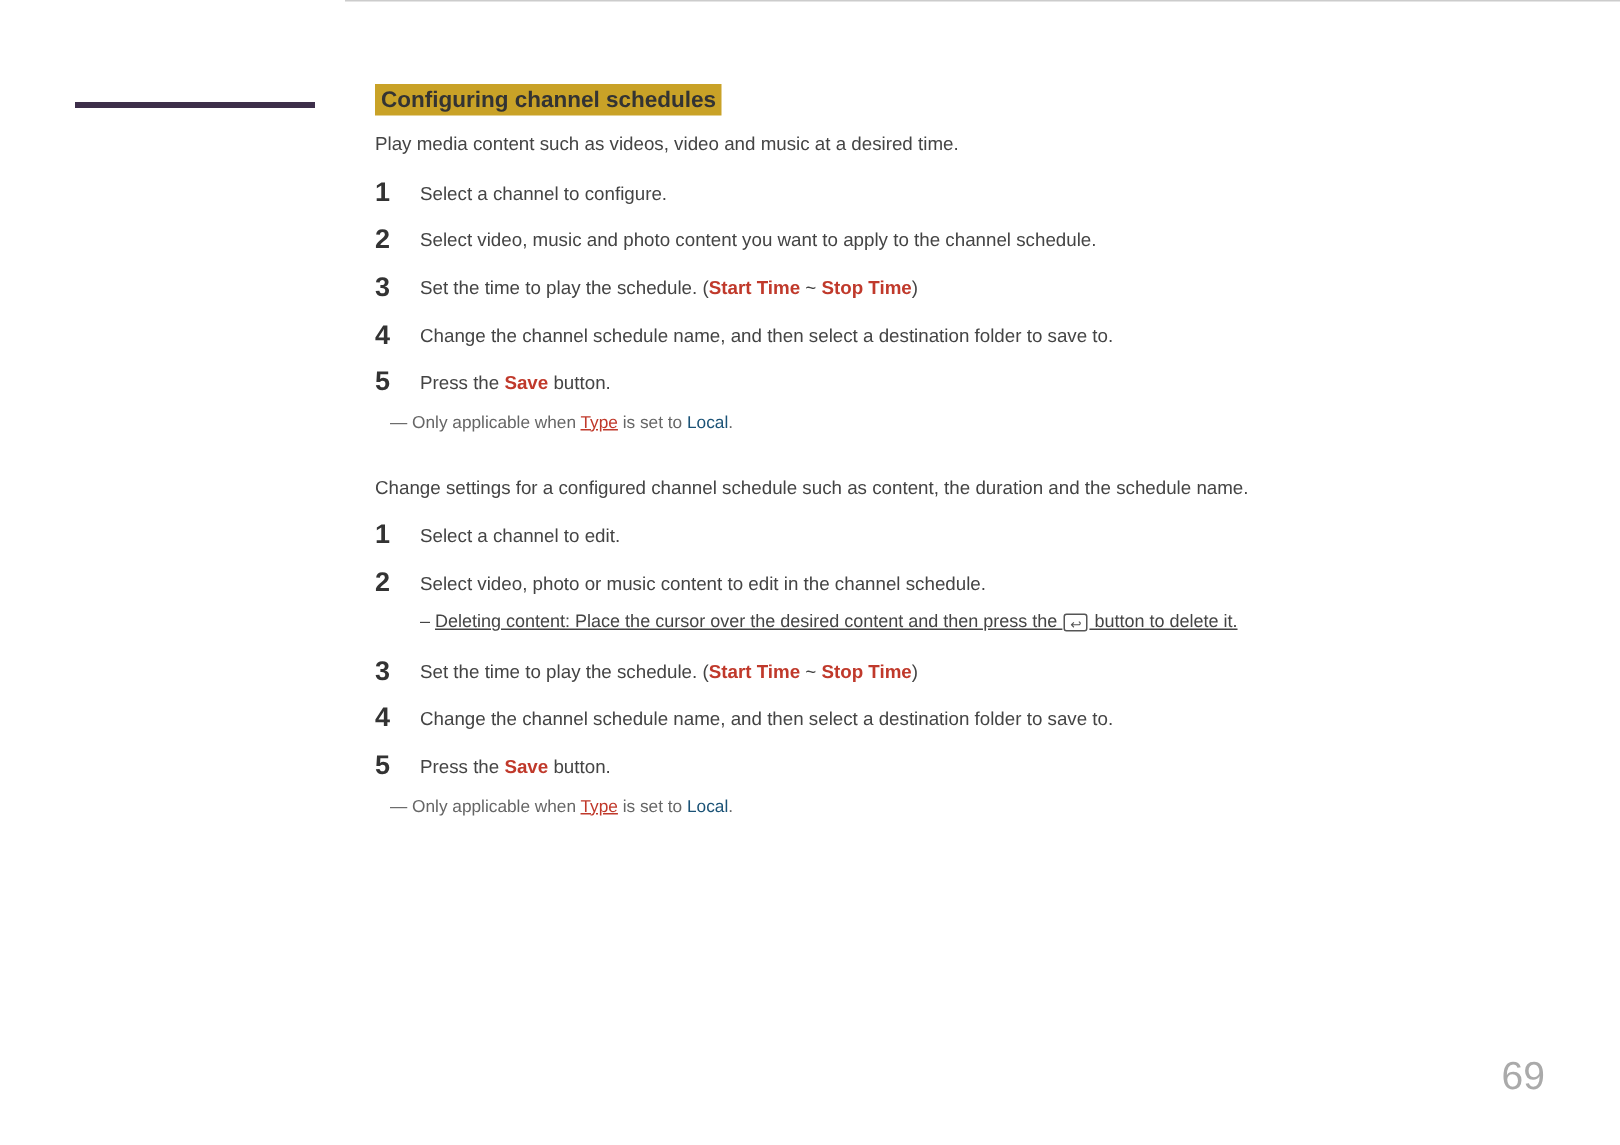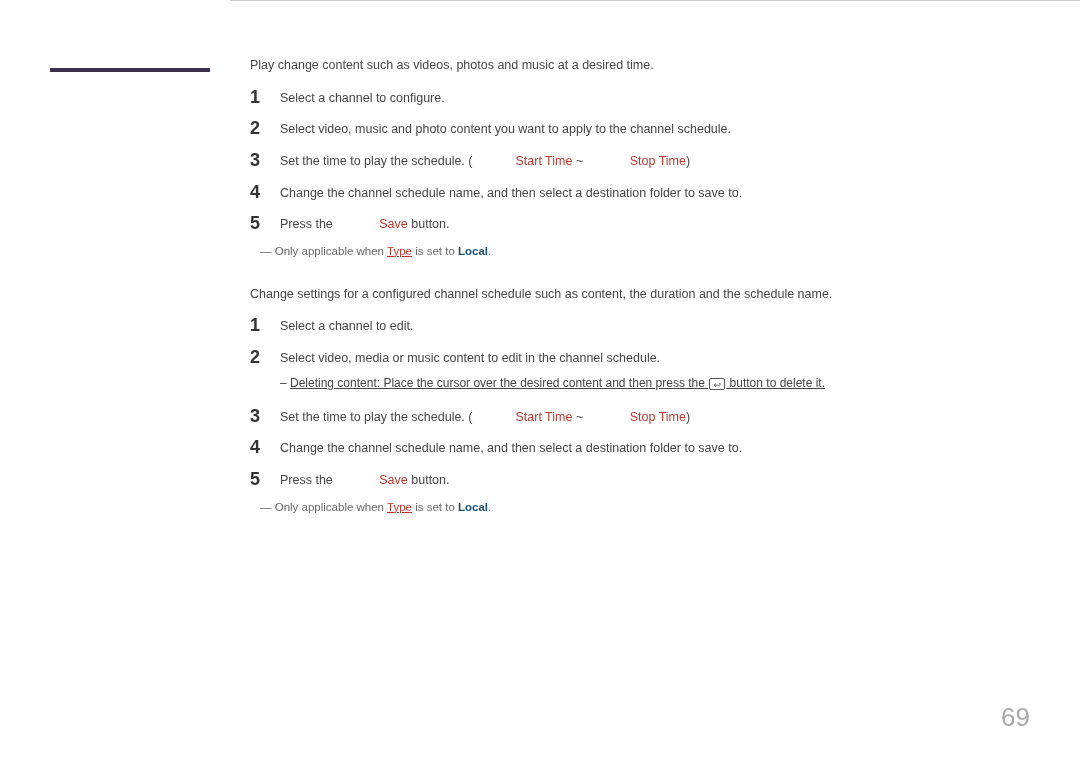--- a/index.html
+++ b/index.html
@@ -84,32 +84,31 @@
 
     .step-text {
       font-size: 12.5px;
       color: #444;
       flex: 1;
       padding-top: 2px;
     }
 
     .highlight-orange {
       color: #c0392b;
-      font-weight: normal;
-      padding-left: 43px;
+      font-weight: bold;
     }
 
     .highlight-red {
       color: #c0392b;
       text-decoration: underline;
     }
 
     .highlight-blue {
       color: #1a5276;
-      font-weight: bold;
+      font-weight: normal;
     }
 
     .note {
       font-size: 11.5px;
       color: #666;
       margin-top: 6px;
       margin-bottom: 6px;
       padding-left: 10px;
     }
 
@@ -184,21 +183,22 @@
 <body>
 
 <div class="page-container">
   <div class="left-sidebar">
     <div class="sidebar-bar"></div>
   </div>
 
   <div class="main-content">
 
     <div class="section">
-      <p class="section-subtitle">Play change content such as videos, photos and music at a desired time.</p>
+      <div class="section-title">Configuring channel schedules</div>
+      <p class="section-subtitle">Play media content such as videos, video and music at a desired time.</p>
 
       <ol class="steps">
         <li class="step-item">
           <span class="step-number">1</span>
           <span class="step-text">Select a channel to configure.</span>
         </li>
         <li class="step-item">
           <span class="step-number">2</span>
           <span class="step-text">Select video, music and photo content you want to apply to the channel schedule.</span>
         </li>
@@ -229,21 +229,21 @@
       <p class="section-subtitle">Change settings for a configured channel schedule such as content, the duration and the schedule name.</p>
 
       <ol class="steps">
         <li class="step-item">
           <span class="step-number">1</span>
           <span class="step-text">Select a channel to edit.</span>
         </li>
         <li class="step-item">
           <span class="step-number">2</span>
           <span class="step-text">
-            <span>Select video, media or music content to edit in the channel schedule.</span>
+            <span>Select video, photo or music content to edit in the channel schedule.</span>
             <ul class="sub-bullets">
               <li class="sub-bullet">
                 Deleting content: Place the cursor over the desired content and then press the <span class="icon-delete">↩</span> button to delete it.
               </li>
             </ul>
           </span>
         </li>
         <li class="step-item">
           <span class="step-number">3</span>
           <span class="step-text">

